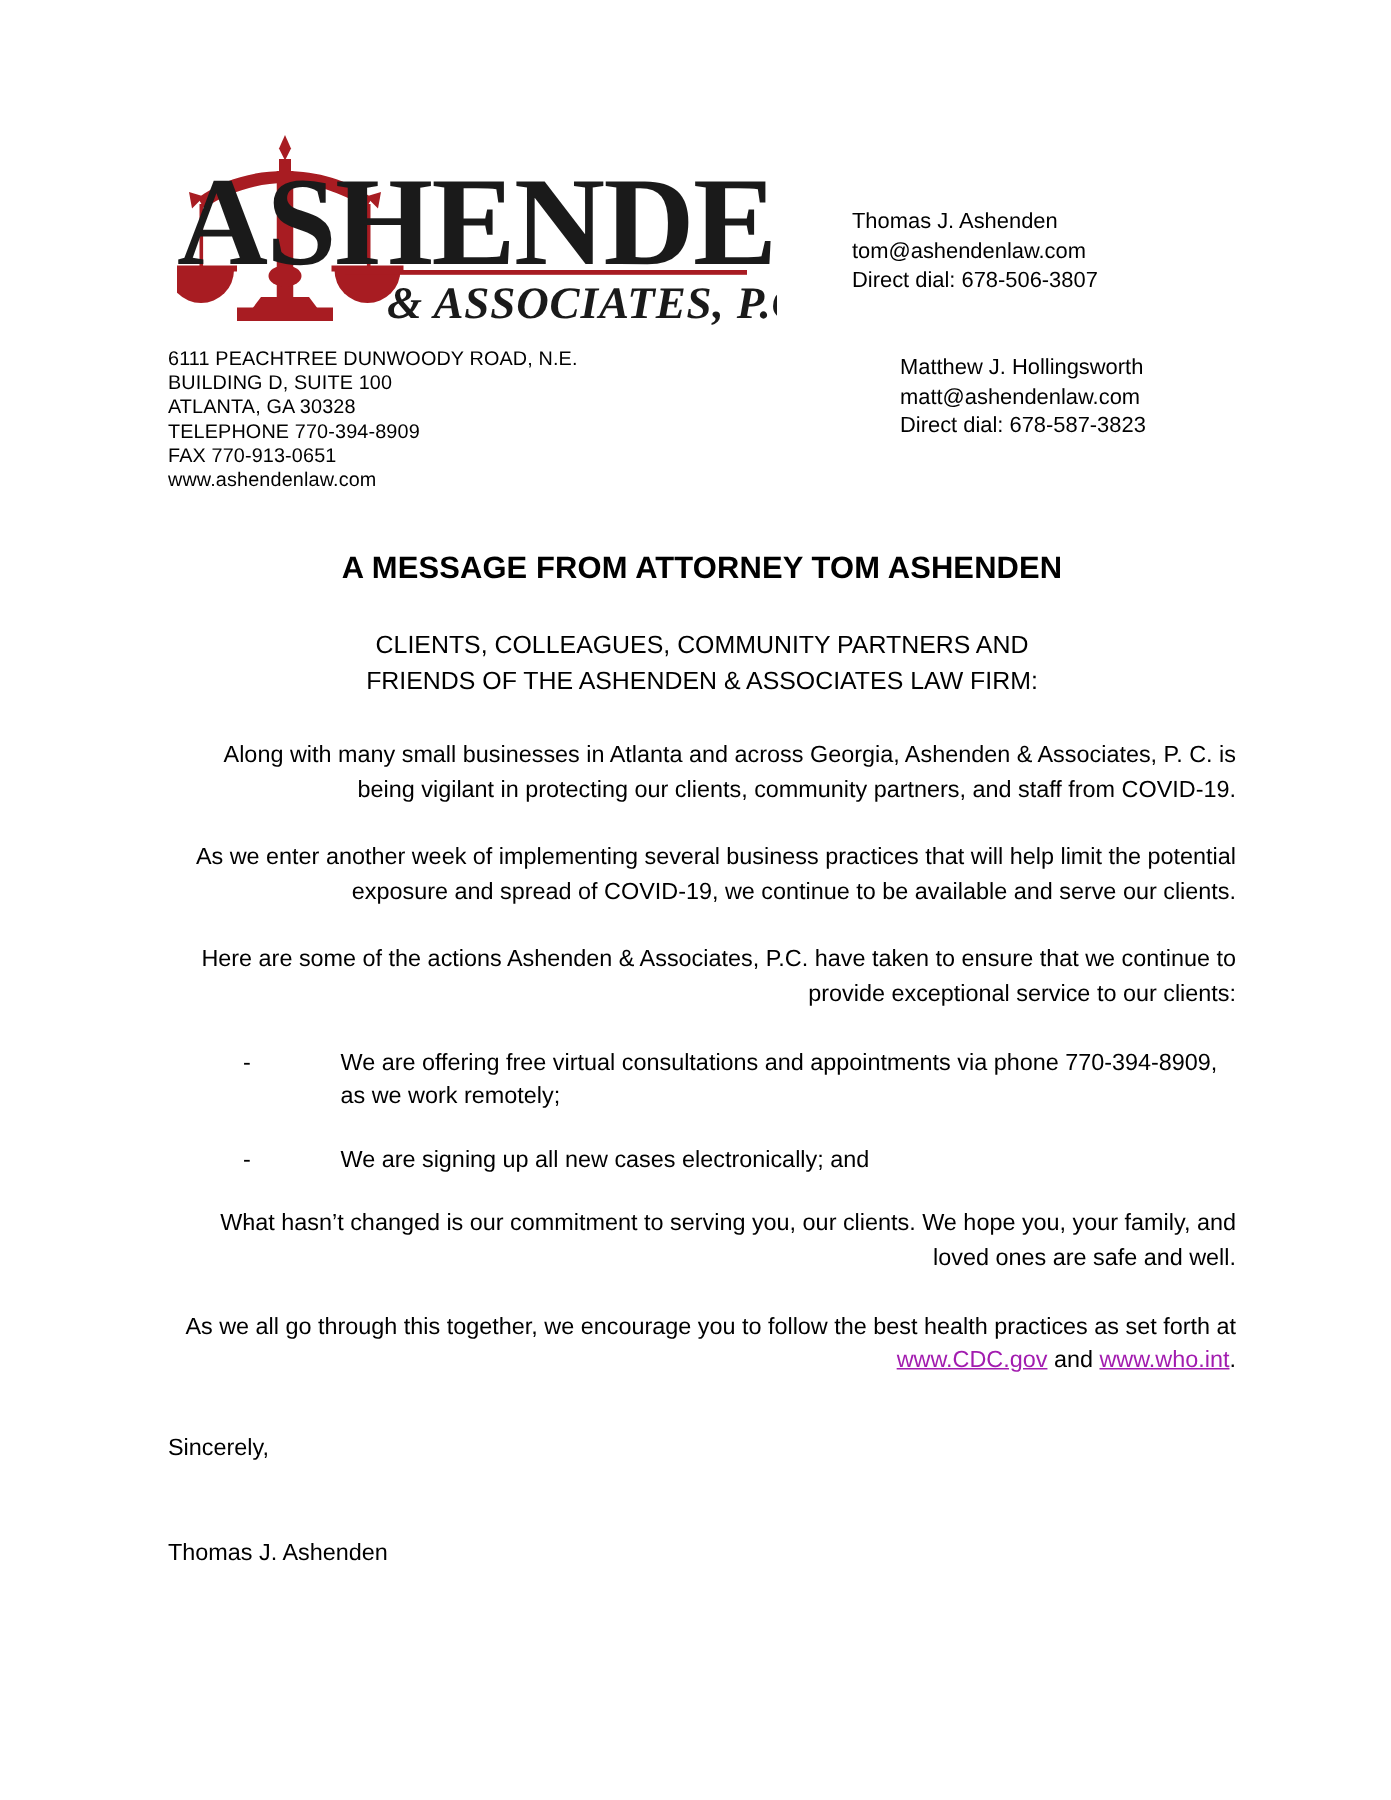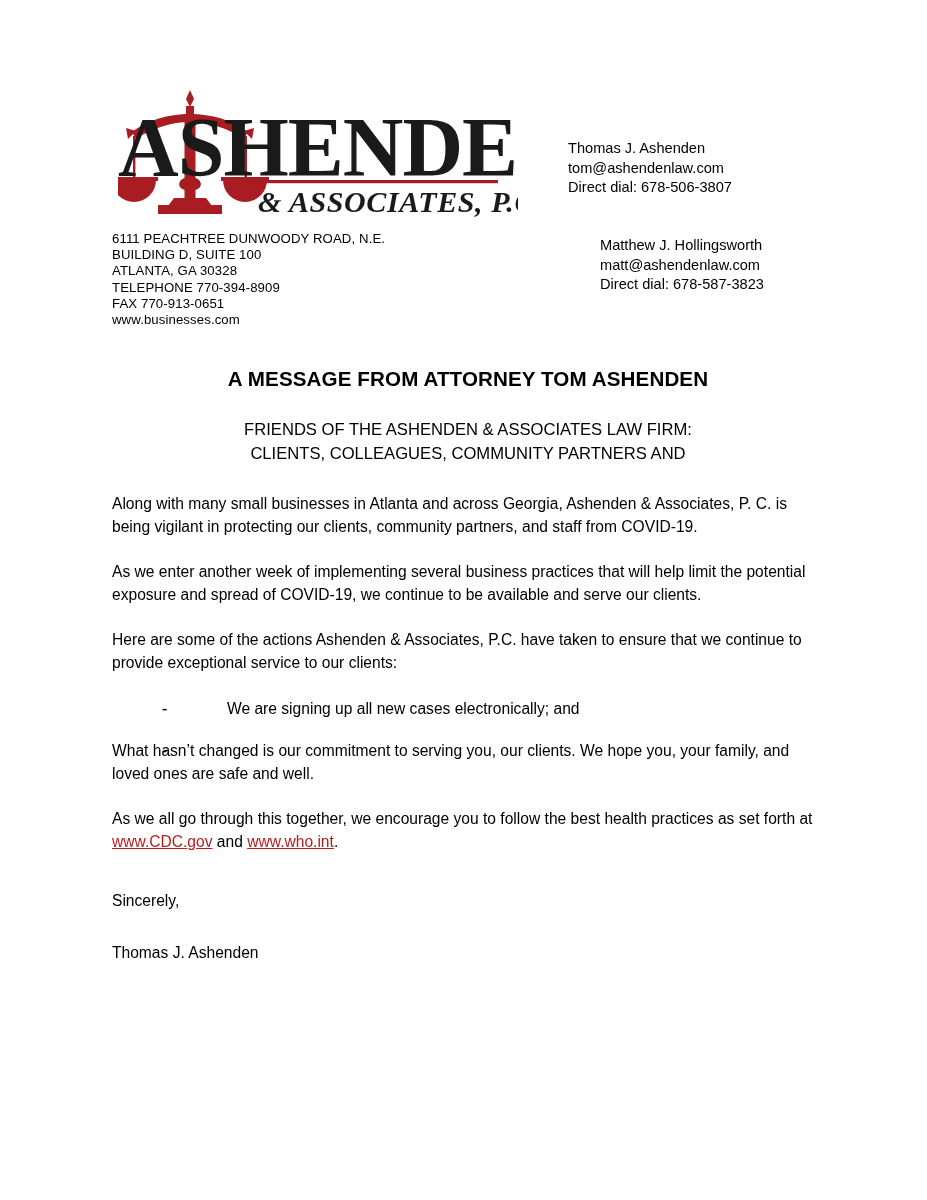--- a/index.html
+++ b/index.html
@@ -84,21 +84,21 @@
     line-height: 23.5px;
     text-align: center;
     margin: 0 0 28px 0;
   }
   .salutation .line { display: block; }
 
   p.para {
     font-size: 15.6px;
     line-height: 22.6px;
     margin: 0 0 23px 0;
-    text-align: left;
+    text-align: right;
   }
 
   .bullets {
     margin: 0 0 20px 0;
     padding: 0;
     list-style: none;
   }
   .bullets li {
     position: relative;
     font-size: 15.6px;
@@ -110,25 +110,25 @@
     position: absolute;
     left: 50px;
     top: 0;
   }
 
   .closing {
     margin-top: 36px;
     font-size: 15.6px;
     line-height: 22.6px;
   }
-  .closing .sign-off { margin: 0 0 30px 0; }
+  .closing .sign-off { margin: 0 0 48px 0; }
   .closing .signer { margin: 0; }
 
   a.doclink, .doclink {
-    color: #b91c1c;
+    color: #a21caf;
     text-decoration: underline;
   }
 </style>
 </head>
 <body>
 
 <div class="page">
 
   <div class="letterhead">
 
@@ -169,52 +169,53 @@
         <text x="140" y="128" font-family="'Liberation Serif', serif" font-size="30" font-weight="bold" font-style="italic" fill="#1A1A1A" letter-spacing="0.6">&amp; ASSOCIATES, P.C.</text>
       </svg>
     </div>
 
     <div class="firm-address">
       <span class="line">6111 PEACHTREE DUNWOODY ROAD, N.E.</span>
       <span class="line">BUILDING D, SUITE 100</span>
       <span class="line">ATLANTA, GA 30328</span>
       <span class="line">TELEPHONE  770-394-8909</span>
       <span class="line">FAX 770-913-0651</span>
-      <span class="line web">www.businesses.com</span>
+      <span class="line web">www.ashendenlaw.com</span>
     </div>
 
     <div class="contact contact-primary">
       <span class="line">Thomas J. Ashenden</span>
       <span class="line">tom@ashendenlaw.com</span>
       <span class="line">Direct dial:  678-506-3807</span>
     </div>
 
     <div class="contact contact-secondary">
       <span class="line">Matthew J. Hollingsworth</span>
       <span class="line">matt@ashendenlaw.com</span>
       <span class="line">Direct dial:  678-587-3823</span>
     </div>
   </div>
 
   <div class="doc-body">
 
     <h1 class="doc-title">A MESSAGE FROM ATTORNEY TOM ASHENDEN</h1>
 
     <div class="salutation">
+      <span class="line">CLIENTS, COLLEAGUES, COMMUNITY PARTNERS AND</span>
       <span class="line">FRIENDS OF THE ASHENDEN &amp; ASSOCIATES LAW FIRM:</span>
-      <span class="line">CLIENTS, COLLEAGUES, COMMUNITY PARTNERS AND</span>
     </div>
 
     <p class="para">Along with many small businesses in Atlanta and across Georgia, Ashenden &amp; Associates, P. C. is being vigilant in protecting our clients, community partners, and staff from COVID-19.</p>
     <p class="para">As we enter another week of implementing several business practices that will help limit the potential exposure and spread of COVID-19, we continue to be available and serve our clients.</p>
     <p class="para">Here are some of the actions Ashenden &amp; Associates, P.C. have taken to ensure that we continue to provide exceptional service to our clients:</p>
 
     <ul class="bullets">
       <li>
         <span class="marker">-</span>
+        <span>We are offering free virtual consultations and appointments via phone 770-394-8909, as we work remotely;</span>
       </li>
       <li>
         <span class="marker">-</span>
         <span>We are signing up all new cases electronically; and</span>
       </li>
       <li>
         <span class="marker">-</span>
       </li>
     </ul>
 

